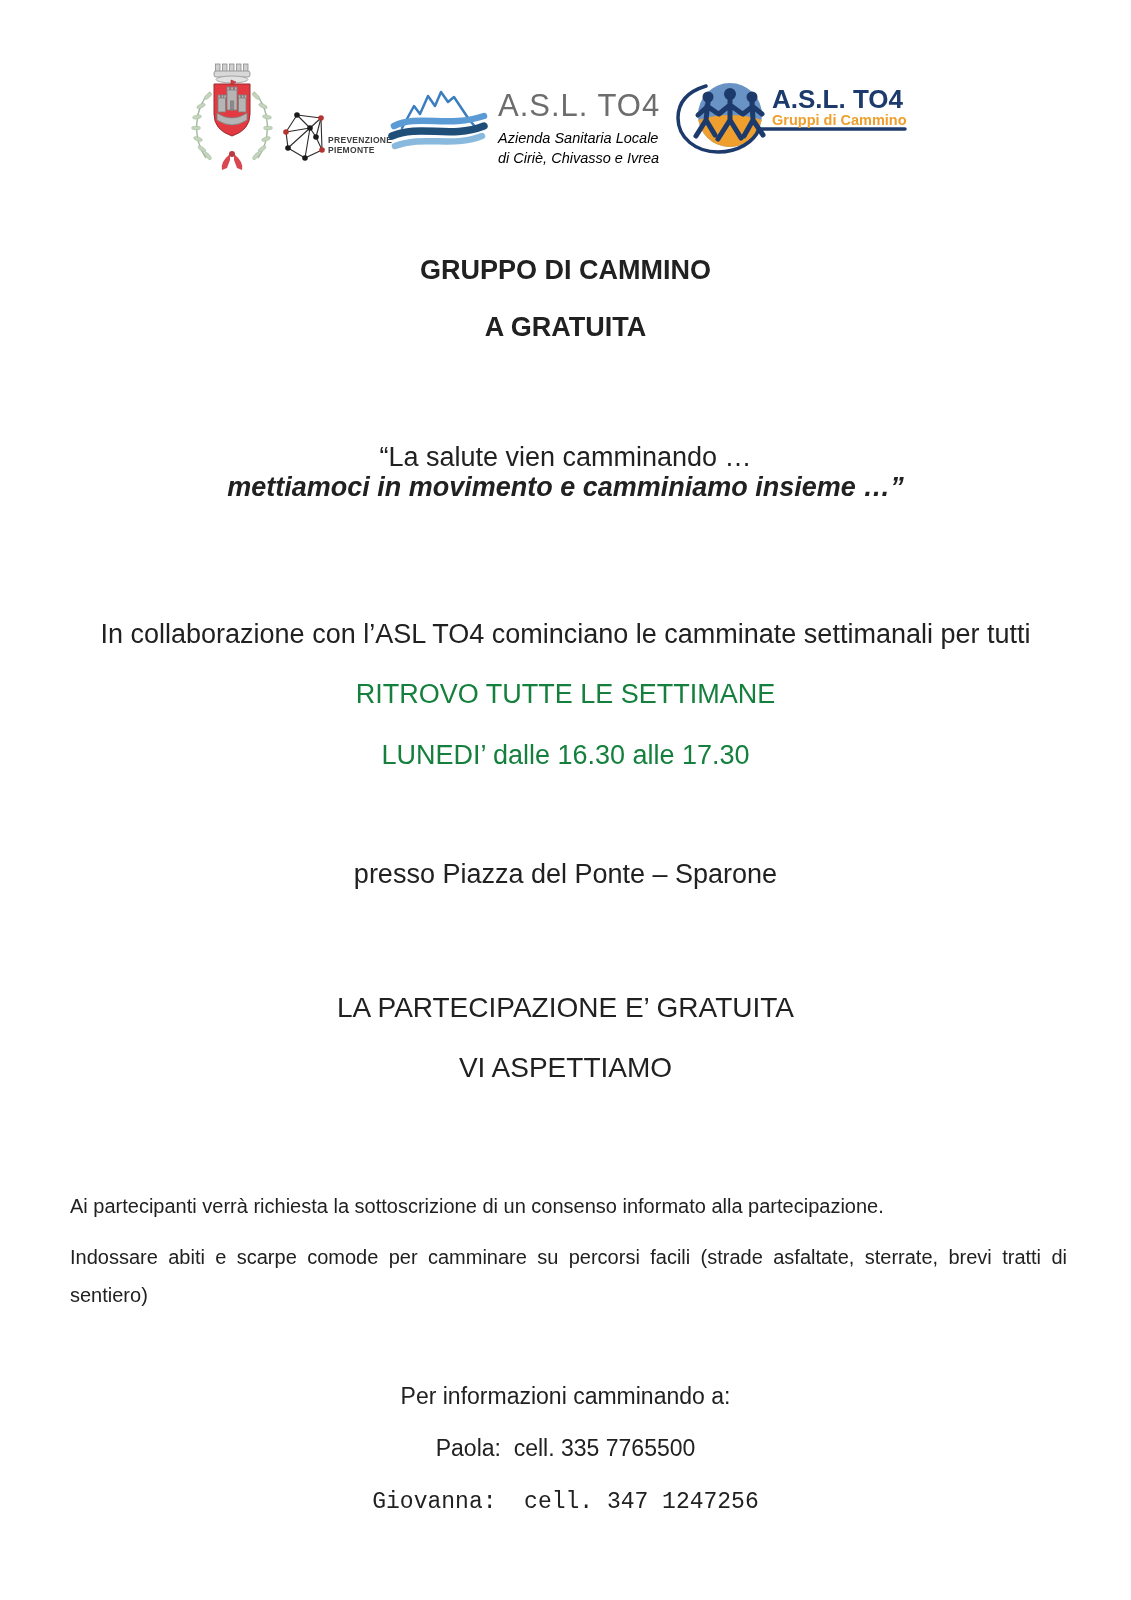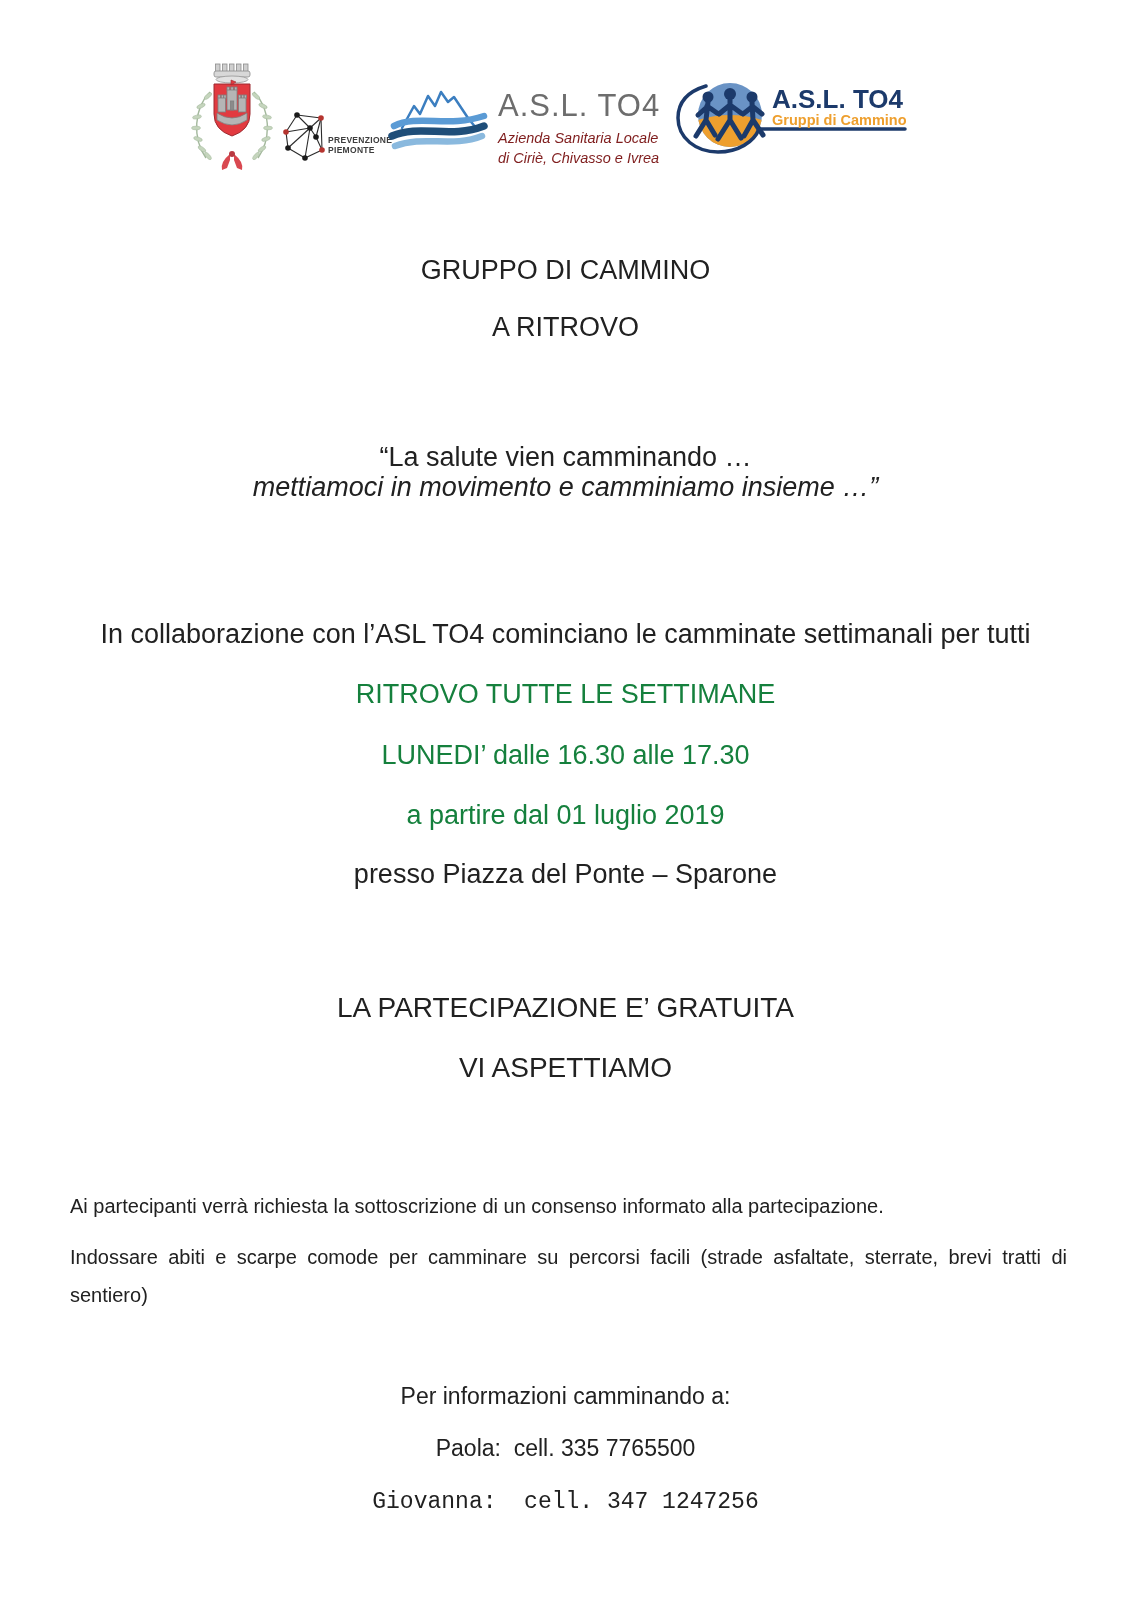--- a/index.html
+++ b/index.html
@@ -8,27 +8,27 @@
     background:#ffffff; color:#212121;
     font-family:"Liberation Sans", sans-serif; overflow:hidden;
   }
   .line { position:absolute; left:0; width:100%; text-align:center; }
   .para { position:absolute; left:70px; width:997px; text-align:justify; }
   .t27 { font-size:27px; line-height:36px; }
   .t28 { font-size:28px; line-height:37px; }
   .t23 { font-size:23px; line-height:30px; }
   .t20 { font-size:20px; line-height:27px; }
   .lh38 { line-height:38px; }
-  .b { font-weight:normal; }
+  .b { font-weight:bold; }
   .i { font-style:italic; }
   .red { color:#15803d; }
   .ws { white-space:pre-wrap; }
   .logo { position:absolute; }
   .asl-title { font-size:31px; color:#6d6d6d; letter-spacing:1px; line-height:32px; }
-  .asl-sub { font-size:14.5px; color:#7f1d1d; font-style:italic; line-height:19px; margin-top:7px; }
+  .asl-sub { font-size:14.5px; color:#000000; font-style:italic; line-height:19px; margin-top:7px; }
 </style>
 </head>
 <body>
 
 <div class="page">
 
   <svg class="logo" style="left:186px; top:54px;" width="92" height="118" viewBox="0 0 92 118">
 
     <g>
       <rect x="29.5" y="10" width="4.5" height="8" fill="#cfcfcf" stroke="#8c8c8c" stroke-width="0.8"></rect>
@@ -151,30 +151,29 @@
       <path d="M58,28 L58,48 M58,33 L47,42 M58,33 L69,41 M58,48 L46,67 M58,48 L69,66"></path>
       <circle cx="80" cy="25" r="5.5" fill="#1c3a6b" stroke="none"></circle>
       <path d="M80,30 L81,48 M80,35 L71,42 M80,34 L90,42 M81,48 L72,64 M81,48 L91,63"></path>
     </g>
     <path d="M34,14 C14,20 6,32 6,46 C6,66 24,80 46,80 C66,80 82,70 87,57 L233,57" stroke="#1c3a6b" stroke-width="3.5" fill="none" stroke-linecap="round"></path>
     <text x="100" y="36" font-size="26" font-weight="bold" fill="#1c3a6b">A.S.L. TO4</text>
     <text x="100" y="53" font-size="14.5" font-weight="bold" fill="#ee9f2e">Gruppi di Cammino</text>
   </svg>
 
   <div class="line t27 b" style="top:252px;">GRUPPO DI CAMMINO</div>
-  <div class="line t27 b" style="top:309px;">A RITROVO</div>
+  <div class="line t27 b" style="top:309px;">A GRATUITA</div>
 
   <div class="line t27" style="top:439px;">“La salute vien camminando …</div>
   <div class="line t27 b i" style="top:469px;">mettiamoci in movimento e camminiamo insieme …”</div>
 
   <div class="line t27" style="top:616px;">In collaborazione con l’ASL TO4 cominciano le camminate settimanali per tutti</div>
 
   <div class="line t27 red" style="top:676px;">RITROVO TUTTE LE SETTIMANE</div>
   <div class="line t27 red" style="top:737px;">LUNEDI’ dalle 16.30 alle 17.30</div>
-  <div class="line t27 red" style="top:797px;">a partire dal 01 luglio 2019</div>
 
   <div class="line t27" style="top:856px;">presso Piazza del Ponte – Sparone</div>
 
   <div class="line t28" style="top:989px;">LA PARTECIPAZIONE E’ GRATUITA</div>
   <div class="line t28" style="top:1049px;">VI ASPETTIAMO</div>
 
   <div class="para t20 lh38" style="top:1238px;">Indossare abiti e scarpe comode per camminare su percorsi facili (strade asfaltate, sterrate, brevi tratti di sentiero)</div>
   <div class="para t20" style="top:1193px;">Ai partecipanti verrà richiesta la sottoscrizione di un consenso informato alla partecipazione.</div>
 
   <div class="line t23" style="top:1381px;">Per informazioni camminando a:</div>

